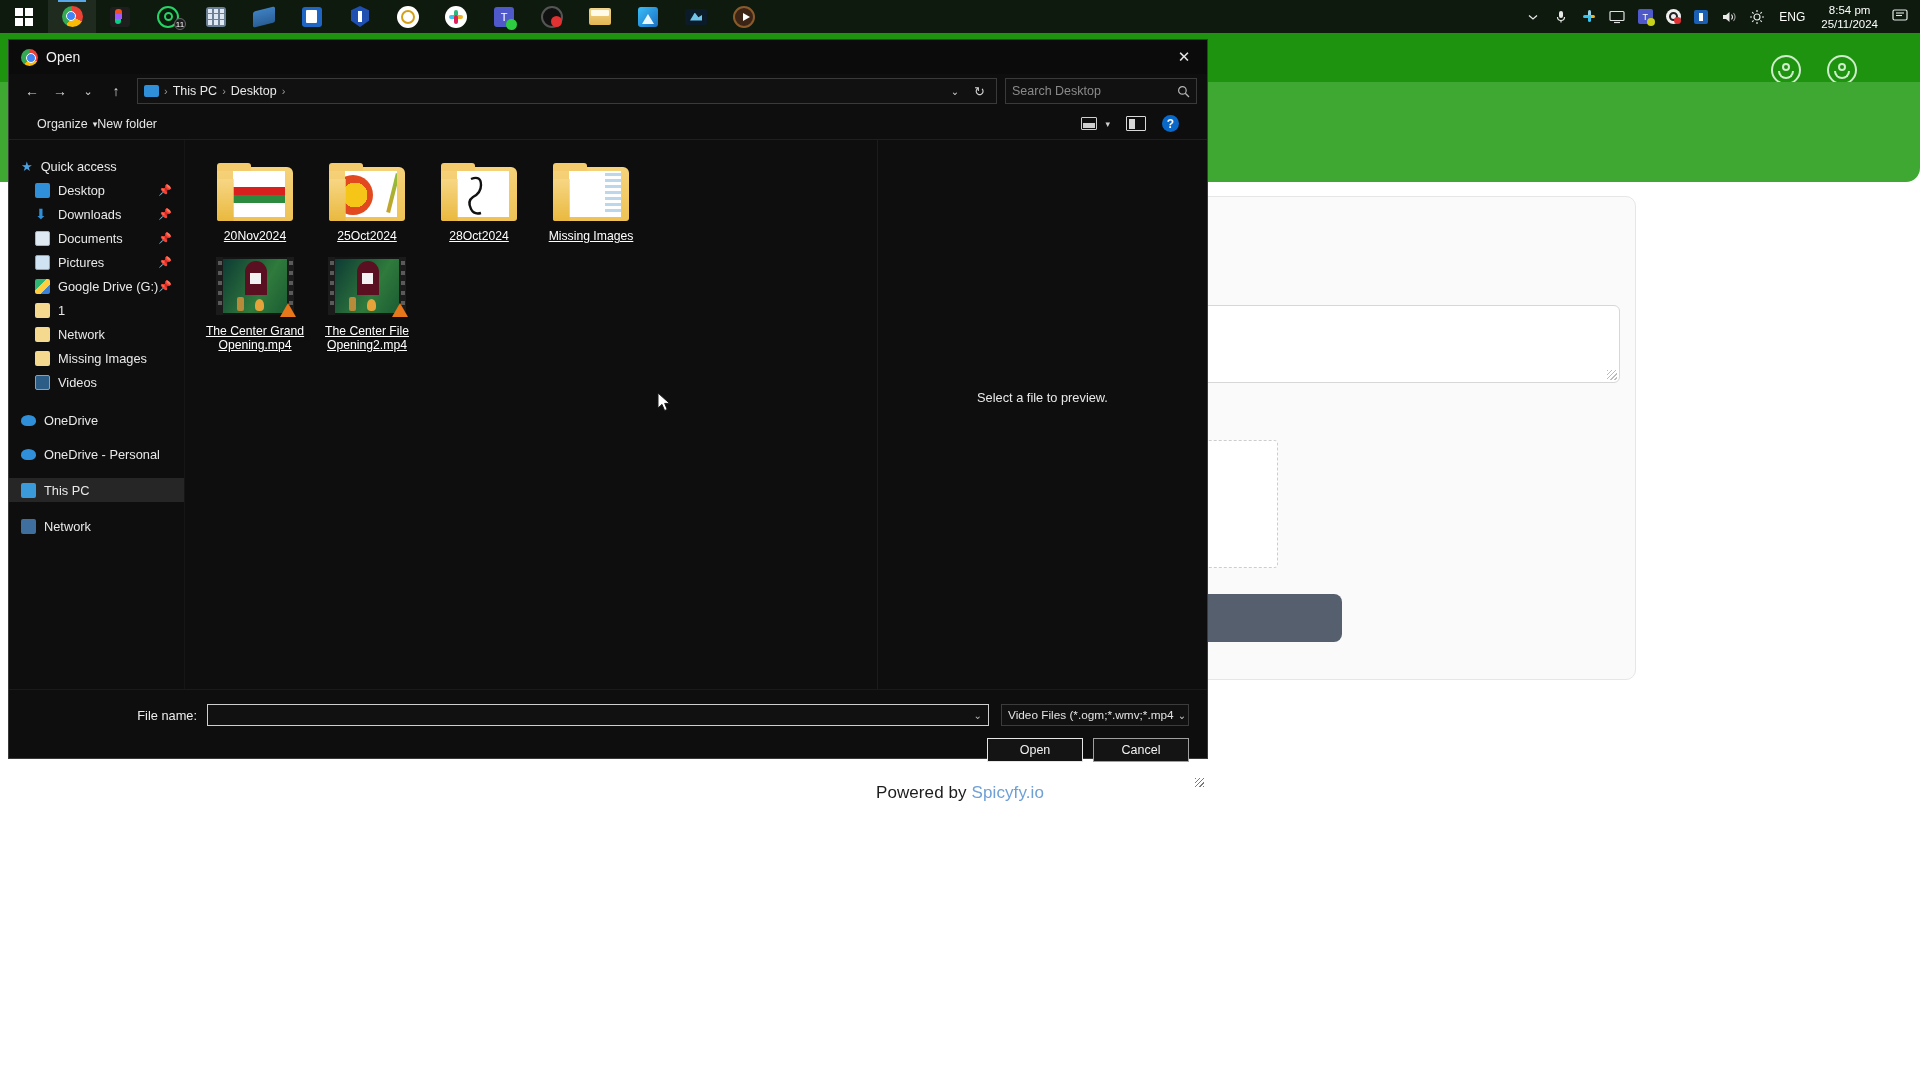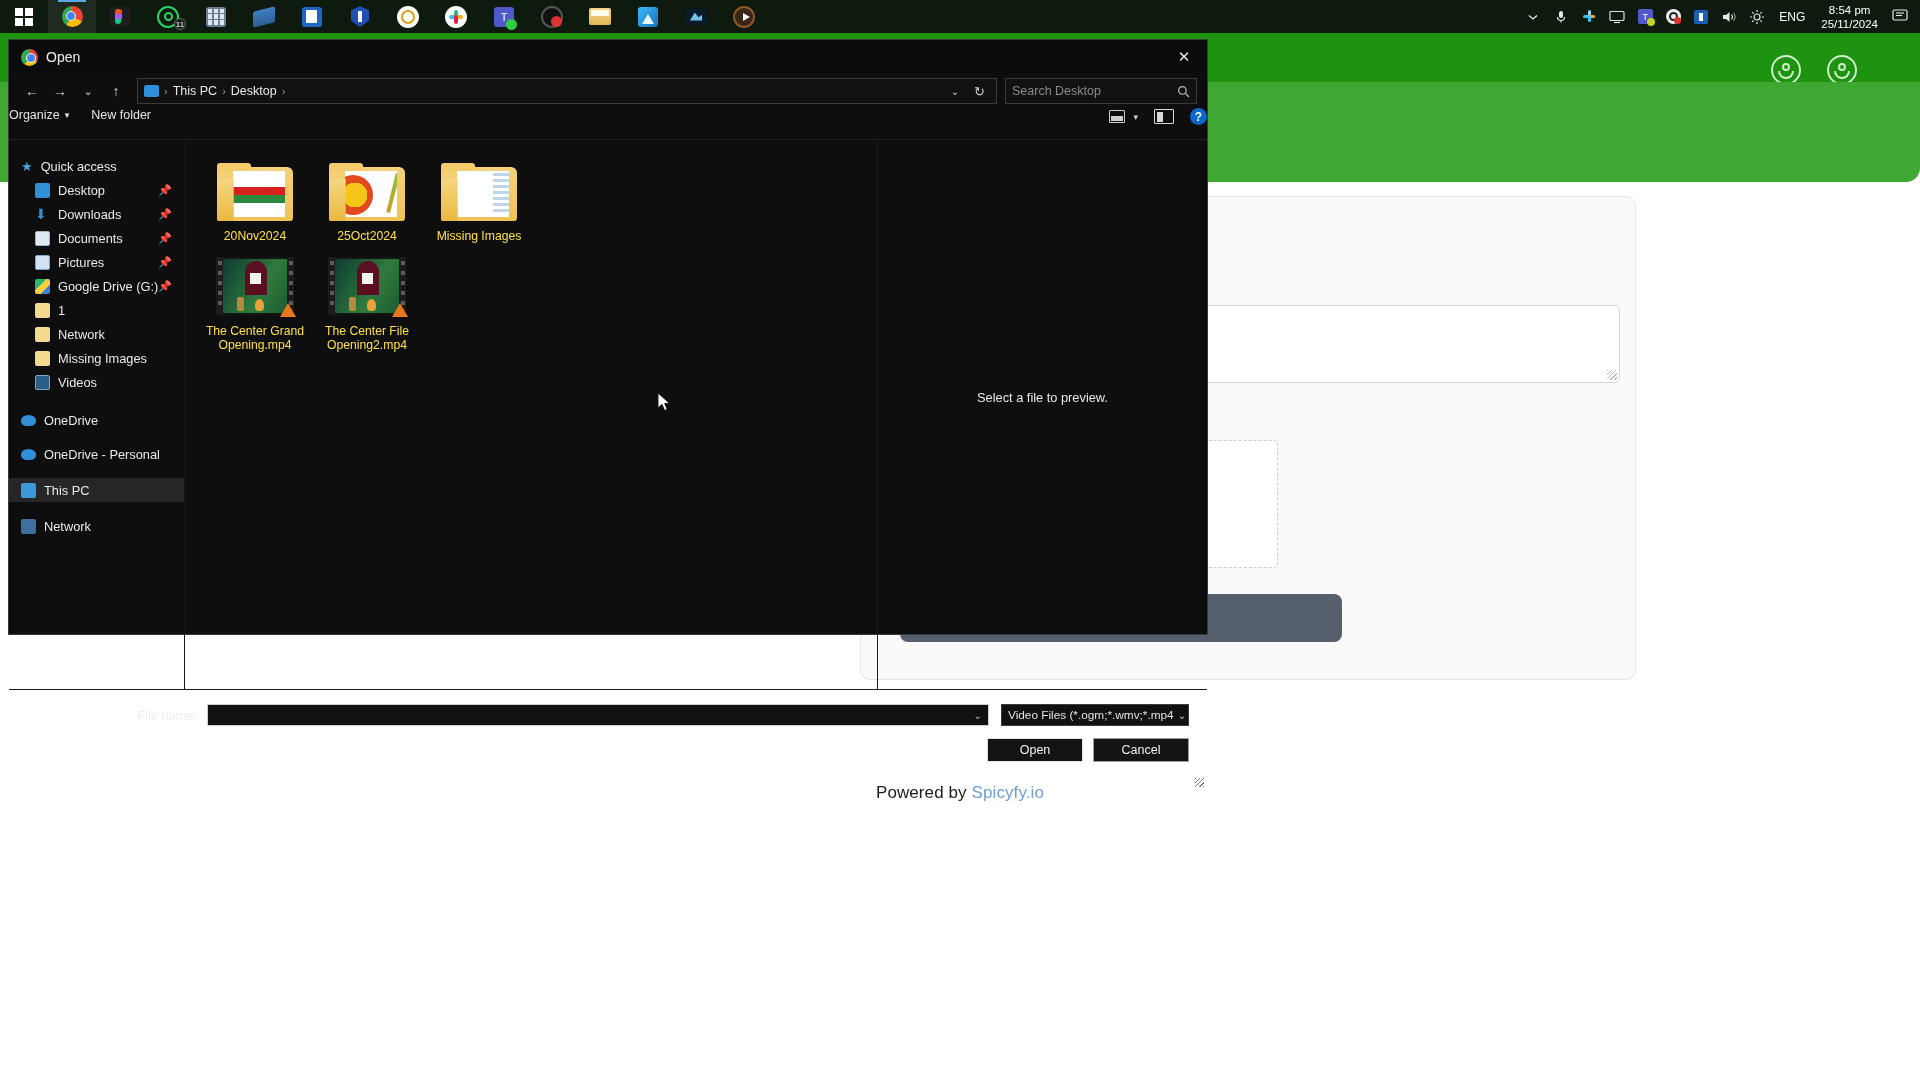--- a/index.html
+++ b/index.html
@@ -79,21 +79,21 @@
     position: absolute; right: 0; top: 0; height: 33px;
     display: flex; align-items: center; gap: 0px; padding-right: 6px;
   }
   .tray { width: 28px; height: 33px; display:flex; align-items:center; justify-content:center; }
   .tray svg { display:block; }
   .tray-lang { color:#fff; font-size:12px; padding: 0 8px; }
   .clock { color:#fff; font-size:11.5px; line-height:14px; text-align:center; padding:0 8px; }
 
   
   .dialog {
-    position: absolute; left: 8px; top: 39px; width: 1200px; height: 596px;
+    position: absolute; left: 8px; top: 39px; width: 1200px; height: 720px;
     background: #0e0e0e; border: 1px solid #3a3a3a; z-index: 50;
     color: #e8e8e8; font-size: 13px;
   }
   .dlg-title {
     height: 34px; display: flex; align-items: center; gap: 8px;
     padding-left: 12px; background: #0b0b0b;
   }
   .dlg-title .t { font-size: 14px; color: #f0f0f0; }
   .dlg-close {
     position: absolute; right: 0; top: 0; width: 46px; height: 34px;
@@ -120,21 +120,21 @@
   .addr .spacer { flex:1; }
   .addr .caret { color:#cfcfcf; font-size:10px; padding:0 5px; }
   .search {
     width: 192px; height: 26px; margin-left: 6px; border: 1px solid #3a3a3a;
     display:flex; align-items:center; padding: 0 6px; color:#8a8a8a; font-size:12.5px;
     background:#111;
   }
   .search .ph { flex:1; }
 
   .dlg-toolbar {
-    height: 32px; display:flex; align-items:flex-start; padding: 0 0; gap: 22px;
+    height: 32px; display:flex; align-items:center; padding: 0 28px; 
     border-bottom: 1px solid #1f1f1f;
   }
   .tool-txt { font-size: 12.5px; color:#e4e4e4; display:flex; align-items:center; gap:5px; }
   .tool-right { margin-left:auto; display:flex; align-items:center; gap: 16px; }
   .viewbox { width:16px;height:13px;border:1.5px solid #cfcfcf;border-radius:1px; position:relative;}
   .viewbox::after{content:"";position:absolute;left:1px;top:5px;right:1px;bottom:1px;background:#cfcfcf;}
   .panebox { width:20px;height:15px;border:1.5px solid #d8d8d8;border-radius:1px;position:relative;}
   .panebox::after{content:"";position:absolute;left:1.5px;top:1.5px;bottom:1.5px;width:6px;background:#d8d8d8;}
   .helpbtn { width:17px;height:17px;border-radius:50%;background:#0a69c8;color:#fff;
     font-size:12px;display:flex;align-items:center;justify-content:center;font-weight:bold;}
@@ -151,21 +151,21 @@
   .si-ico { width:15px; height:15px; flex:none; border-radius:2px; }
   .star { color:#4aa3e0; font-size:13px; line-height:1; }
 
   .filepane { flex: 1; position: relative; }
   .grid {
     display: grid; grid-template-columns: repeat(auto-fill, 112px);
     gap: 10px 0; padding: 18px 10px 0 14px; align-content: start;
   }
   .tile { width: 112px; text-align: center; cursor: default; }
   .thumb { width: 112px; height: 66px; display:flex; align-items:center; justify-content:center; }
-  .tile .lbl { margin-top: 5px; font-size: 12.2px; color:#fde047; line-height: 14px; word-wrap: break-word; }
+  .tile .lbl { margin-top: 5px; font-size: 12.2px; color:#ffffff; line-height: 14px; word-wrap: break-word; text-decoration: underline; }
 
   .folder { width: 76px; height: 60px; position: relative; }
   .folder .back { position:absolute; left:0; top:6px; width:76px; height:54px;
     background: linear-gradient(#f6d27a,#eec255); border-radius: 3px 6px 3px 3px; }
   .folder .tab { position:absolute; left:0; top:2px; width:34px; height:8px;
     background:#f3cb6d; border-radius:3px 3px 0 0; }
   .folder .paper { position:absolute; left:16px; top:10px; width:52px; height:46px;
     background:#fff; overflow:hidden; }
   .folder .front { position:absolute; left:0; top:18px; width:76px; height:42px;
     background: linear-gradient(#f7d684,#e9b93f); border-radius: 2px 4px 4px 2px;
@@ -577,20 +577,35 @@
                 <div class="paper" style="background:#fff;">
                   <div style="position:absolute;left:-12px;top:4px;width:40px;height:40px;border-radius:50%;background:radial-gradient(circle at 55% 50%,#f5c518 0 42%,#e2491f 42% 100%);"></div>
                   <div style="position:absolute;right:2px;top:2px;width:4px;height:40px;background:linear-gradient(#8bbf3c,#c9a227);transform:rotate(14deg);"></div>
                 </div>
                 <div class="front"></div>
               </div>
             </div>
             <div class="lbl">25Oct2024</div>
           </div>
 
+          <div class="tile">
+            <div class="thumb">
+              <div class="folder">
+                <div class="back"></div>
+                  <div class="tab"></div>
+                <div class="paper" style="background:#fff;">
+                  <svg width="52" height="46" viewBox="0 0 52 46">
+                      <path d="M14 8 q10 -4 10 6 q0 8 -8 12 q-6 4 -2 12 q3 6 10 4" stroke="#111" stroke-width="2.4" fill="none"></path>
+                    </svg>
+                </div>
+                <div class="front"></div>
+              </div>
+            </div>
+            <div class="lbl">28Oct2024</div>
+          </div>
 
 
           <div class="tile">
             <div class="thumb">
               <div class="folder">
                 <div class="back"></div>
                   <div class="tab"></div>
                 <div class="paper" style="background:#fff;">
                   <div style="position:absolute;right:0;top:2px;width:16px;height:42px;background:repeating-linear-gradient(#bcd7ea 0 3px,#fff 3px 6px);"></div>
                 </div>

